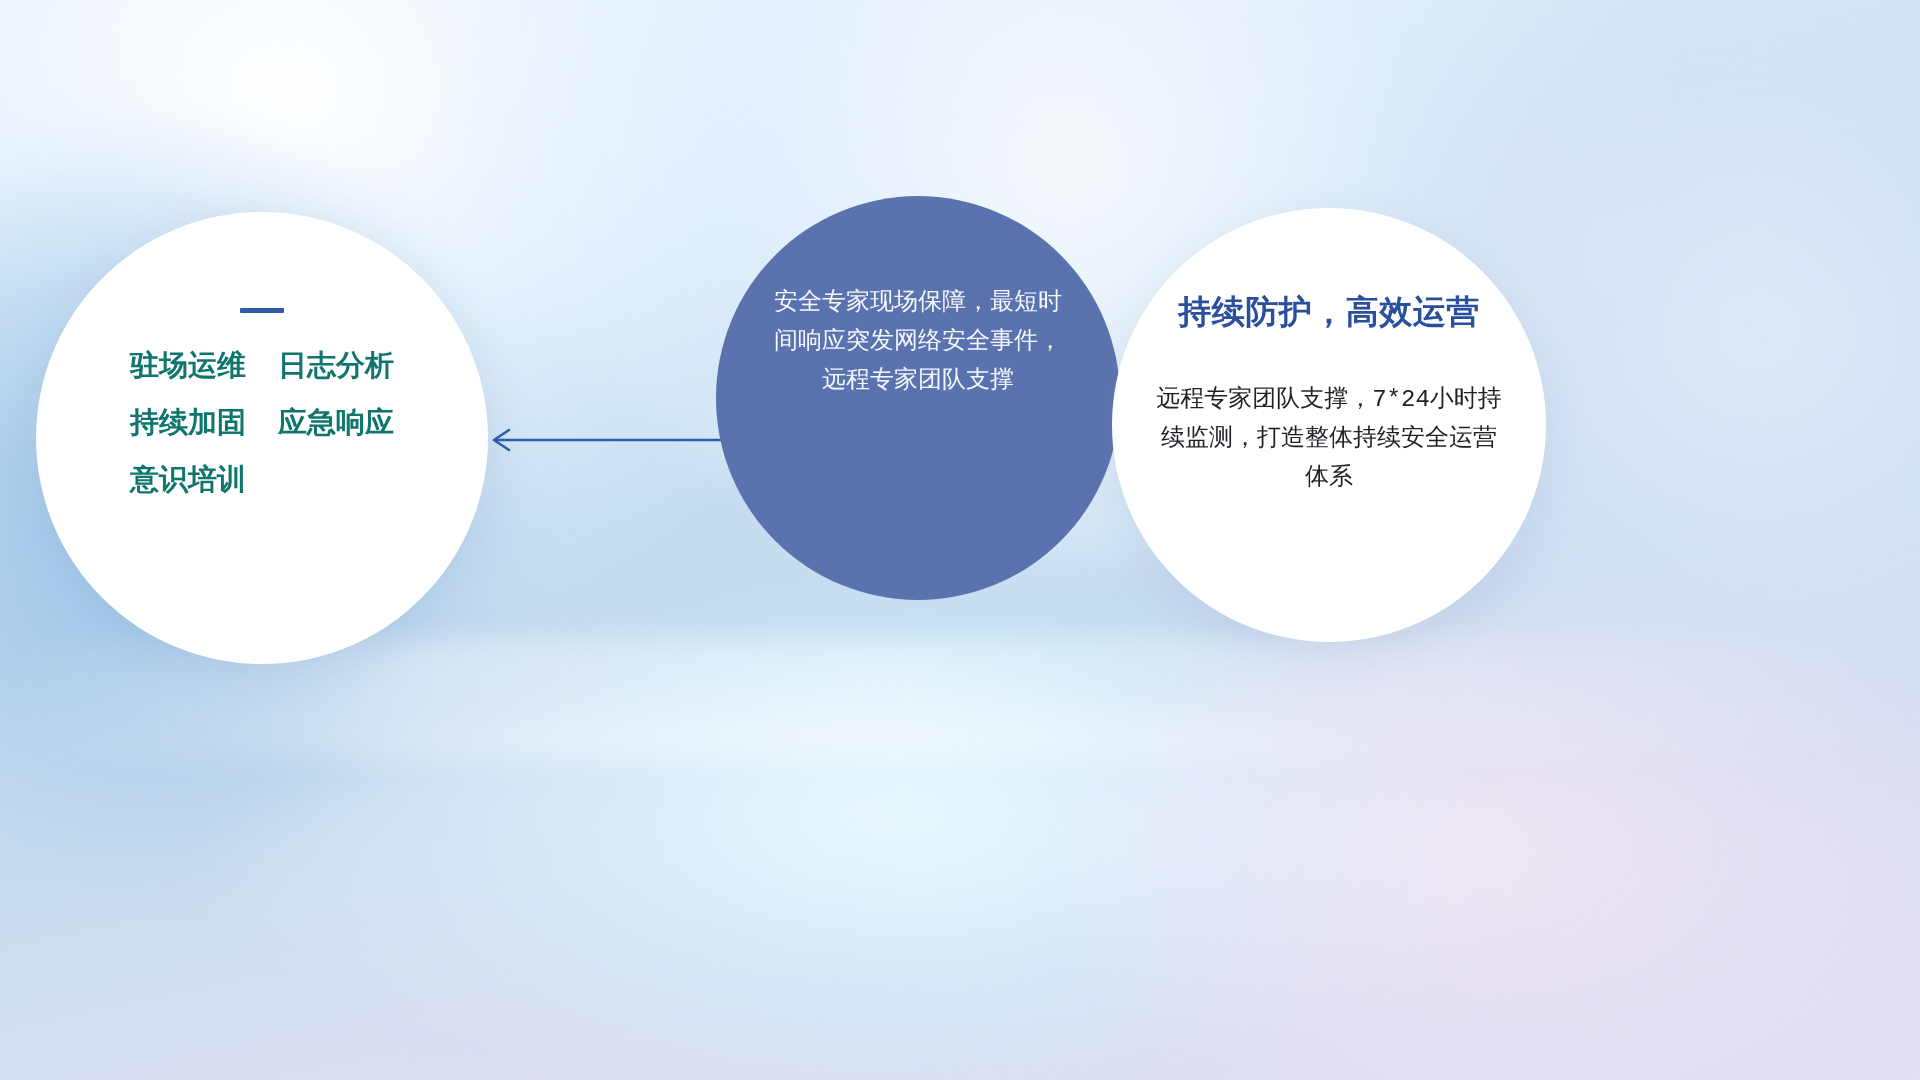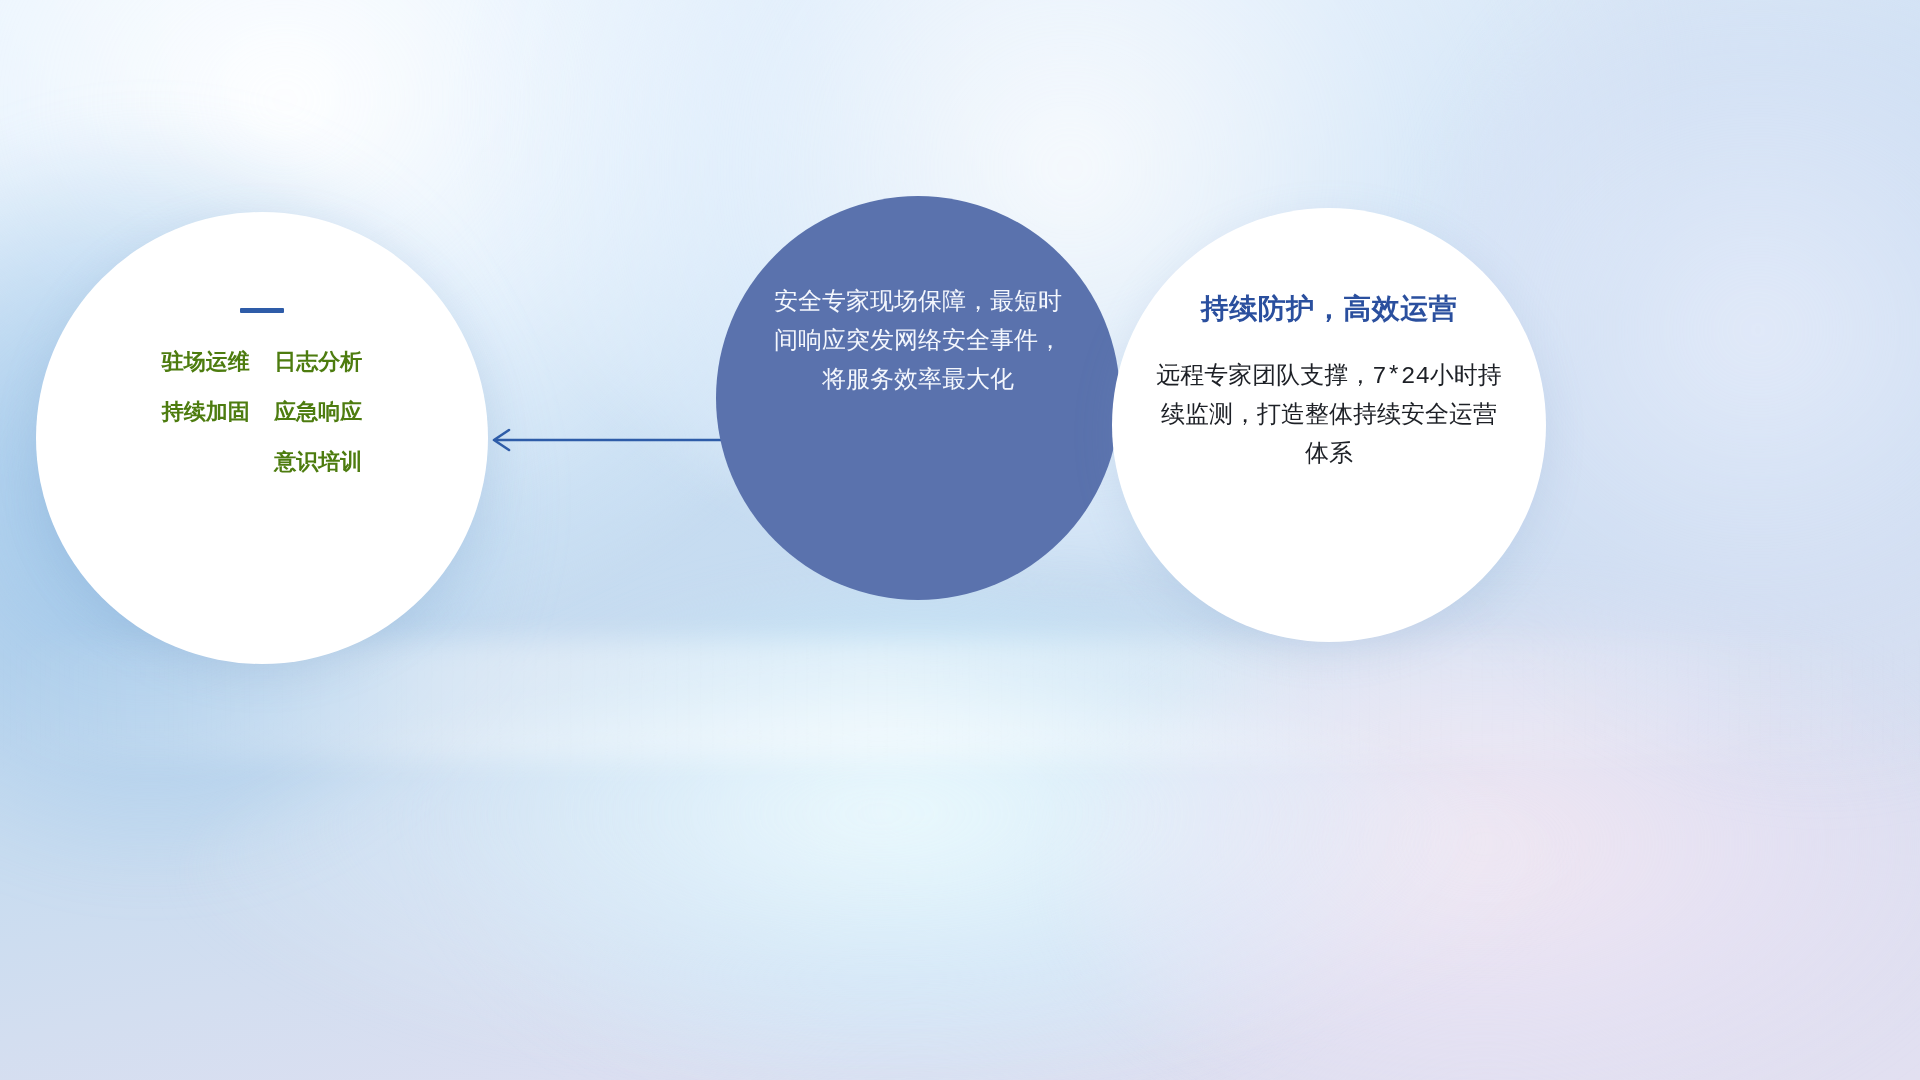--- a/index.html
+++ b/index.html
@@ -136,24 +136,24 @@
     padding-top: 96px;
   }
   .left-dash {
     width: 44px;
     height: 5px;
     background: #2e5ca8;
     border-radius: 1px;
     margin-bottom: 38px;
   }
   .left-lines {
-    text-align: right;
-    color: #4d7c0f;
+    text-align: left;
+    color: #0f766e;
     font-weight: bold;
-    font-size: 22px;
+    font-size: 29px;
     line-height: 1.0;
   }
   .left-line {
     white-space: pre;
     margin-bottom: 28px;
   }
   .left-line:last-child { margin-bottom: 4px; }
 
   .circle-mid {
     left: 716px;
@@ -189,24 +189,24 @@
     height: 434px;
     background: #ffffff;
     box-shadow: 0 10px 42px rgba(120,150,190,0.16);
     justify-content: flex-start;
     padding: 82px 34px 0 34px;
     z-index: 4;
   }
   .circle-right .c-title {
     color: #2a4f9e;
     font-weight: bold;
-    font-size: 28px;
+    font-size: 33px;
     letter-spacing: 0.5px;
     white-space: nowrap;
-    margin-bottom: 30px;
+    margin-bottom: 46px;
     text-align: left;
   }
   .circle-right .c-body {
     color: #1d2026;
     font-size: 24px;
     line-height: 1.62;
     text-align: center;
     max-width: 350px;
     font-family: Liberation Mono, monospace;
   }
@@ -244,21 +244,21 @@
   <div class="circle circle-left">
     <div class="left-dash"></div>
     <div class="left-lines">
       <div class="left-line">驻场运维    日志分析</div>
       <div class="left-line">持续加固    应急响应</div>
       <div class="left-line">意识培训</div>
     </div>
   </div>
 
   <div class="circle circle-mid">
-    <div class="c-body">安全专家现场保障，最短时间响应突发网络安全事件，将服务效率最大化</div>
+    <div class="c-body">安全专家现场保障，最短时间响应突发网络安全事件，远程专家团队支撑</div>
   </div>
 
   <div class="circle circle-right">
     <div class="c-title">持续防护，高效运营</div>
     <div class="c-body">远程专家团队支撑，7*24小时持续监测，打造整体持续安全运营体系</div>
   </div>
 
 </div>
 
 </body></html>

